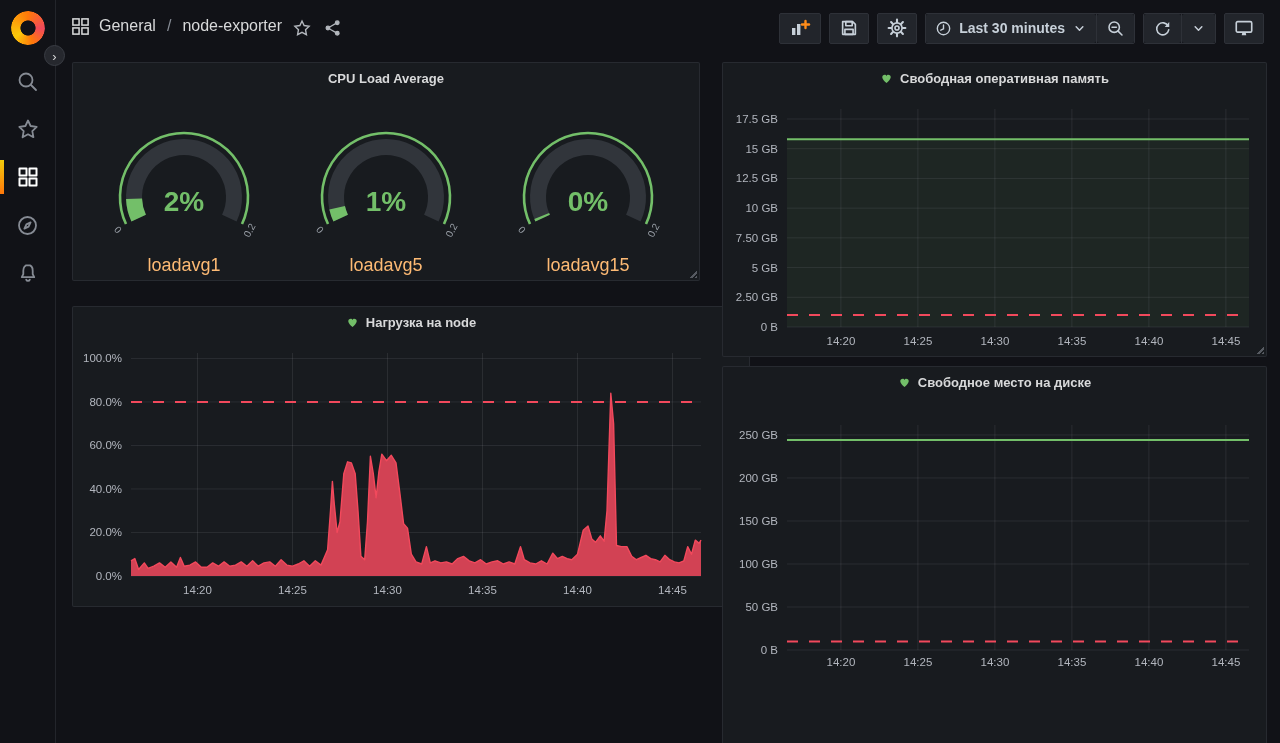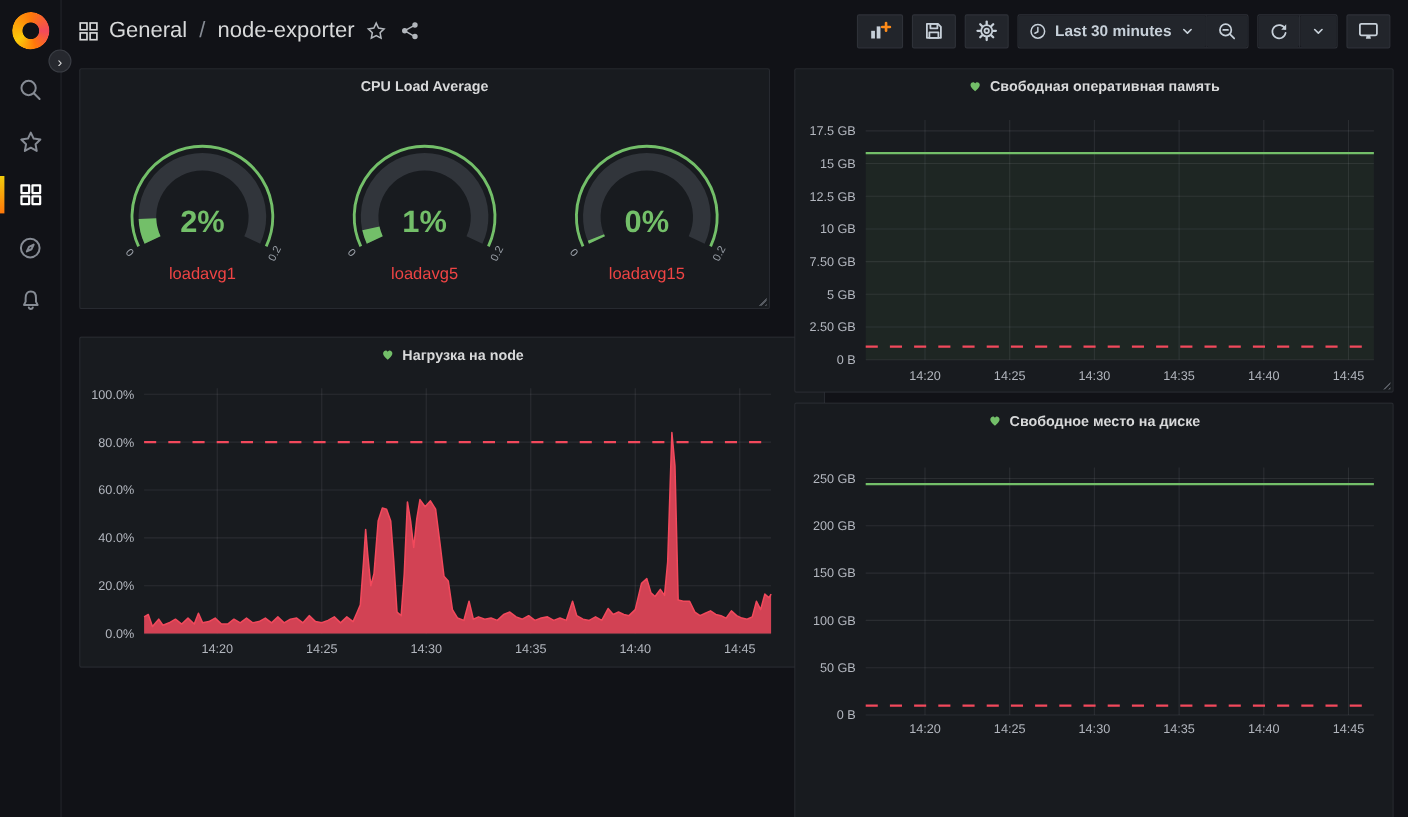--- a/index.html
+++ b/index.html
@@ -9,42 +9,42 @@
   .sidebar{position:absolute;left:0;top:0;width:55px;height:743px;background:#111217;border-right:1px solid #23252b;z-index:6}
   .logo{width:34px;height:34px;margin:11px auto 0;border-radius:50%;background:conic-gradient(from 210deg,#fbca0a,#ff780a 35%,#f2495c 60%,#ff780a 80%,#fbca0a);-webkit-mask:radial-gradient(circle,transparent 30%,#000 33%);mask:radial-gradient(circle,transparent 30%,#000 33%);transform:rotate(25deg);cursor:pointer}
   .expand-btn{position:absolute;left:44px;top:45px;width:21px;height:21px;border-radius:50%;background:#26282e;border:1px solid #3a3d44;color:#d8d9da;font-size:13px;line-height:19px;text-align:center;cursor:pointer;z-index:7}
   .nav{margin-top:12px;display:flex;flex-direction:column}
   .nav-item{width:55px;height:48px;display:flex;align-items:center;justify-content:center;position:relative;cursor:pointer}
   .nav-item svg{stroke:#868b94;fill:none;stroke-width:1.8;stroke-linecap:round;stroke-linejoin:round}
   .nav-item.active svg{stroke:#ffffff;stroke-width:2}
   .nav-item.active::before{content:"";position:absolute;left:0;top:7px;bottom:7px;width:4px;background:linear-gradient(#f2cc0c,#ff780a)}
   
   .topbar{position:absolute;left:55px;top:0;width:1225px;height:56px;display:flex;align-items:center;padding:0 16px;box-sizing:border-box}
-  .crumb{display:flex;align-items:center;gap:9px;font-size:20px;color:#d8d9da}
+  .crumb{display:flex;gap:9px;font-size:16px;color:#d8d9da}
   .crumb .sep{color:#868b94;margin:0 2px}
   .crumb-icon svg{stroke:#d8d9da;fill:none;stroke-width:1.6}
   .icon-btn{background:none;border:none;padding:2px;cursor:pointer;display:flex;align-items:center}
   .tb-right{margin-left:auto;display:flex;gap:8px;align-items:center}
   .btn{height:31px;background:#22252b;border:1px solid #2e3138;border-radius:2px;display:flex;align-items:center;padding:0 9px;cursor:pointer;color:#c7d0d9;box-sizing:border-box}
   .btn svg{stroke:#c7d0d9;fill:none;stroke-width:1.8;stroke-linecap:round;stroke-linejoin:round}
   .btn-group{display:flex;border:1px solid #2e3138;border-radius:2px;height:31px;box-sizing:border-box}
   .btn-group .btn{border:none;height:29px}
   .btn-group .divider{width:1px;background:#2e3138}
   .time-label{font-size:14px;font-weight:600;color:#c7d0d9;margin:0 7px}
   
   .dash{position:absolute;left:55px;top:56px;right:0;bottom:0}
   .panel{position:absolute;background:#181b1f;border:1px solid rgba(204,204,220,.09);border-radius:2px;box-sizing:border-box}
   .panel-header{height:30px;display:flex;align-items:center;justify-content:center;gap:7px;font-size:13px;font-weight:600;color:#d8d9da;cursor:pointer}
   #panel-cpu{left:17px;top:6px;width:628px;height:219px}
   #panel-load{left:17px;top:250px;width:678px;height:301px}
   #panel-ram{left:667px;top:6px;width:545px;height:295px}
   #panel-disk{left:667px;top:310px;width:545px;height:428px}
   .gauges{display:flex;align-items:flex-start;justify-content:space-around;padding:14px 10px 0}
   .gauge{display:flex;flex-direction:column;align-items:center;width:200px;cursor:default}
-  .gauge-label{font-size:15px;color:#ef4444;margin-top:0px}
+  .gauge-label{font-size:18px;color:#fdba74;margin-top:14px}
   .chart{position:absolute;left:0;top:30px;cursor:crosshair}
   .legend{position:absolute;left:22px;bottom:8px;display:flex;align-items:flex-end;gap:7px;font-size:12px;color:#3b82f6;cursor:pointer}
   .legend-swatch{width:15px;height:3px;background:#73bf69;border-radius:1px}
   .rz{position:absolute;right:2px;bottom:2px;width:8px;height:8px;background:linear-gradient(315deg,#565a61 0 1.5px,transparent 1.5px 3.5px,#565a61 3.5px 5px,transparent 5px);cursor:nwse-resize}
   .heart svg{display:block}
 </style>
 </head>
 <body>
 
 <aside class="sidebar">

